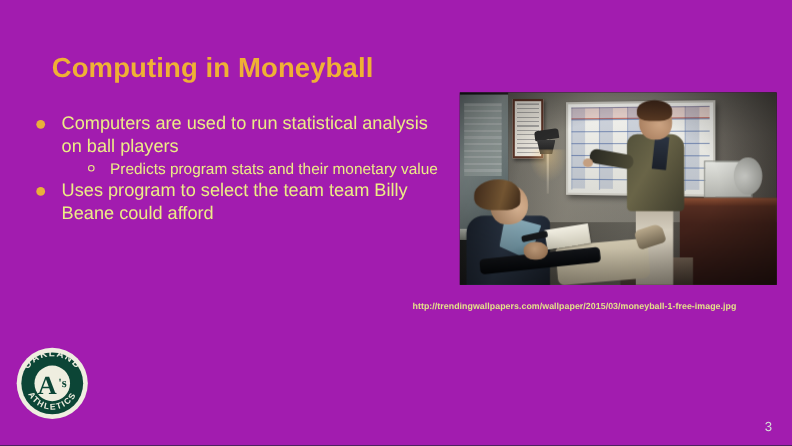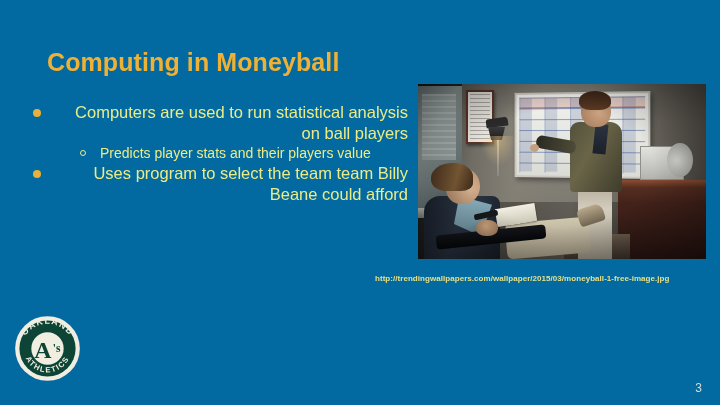--- a/index.html
+++ b/index.html
@@ -4,21 +4,21 @@
 <style>
   html, body {
     margin: 0;
     padding: 0;
     background: #0b2b24;
   }
   .slide {
     position: relative;
     width: 720px;
     height: 405px;
-    background: #0369a1;
+    background: #a21caf;
     overflow: hidden;
     font-family: "Liberation Sans", sans-serif;
   }
 
   
   .slide-title {
     position: absolute;
     left: 47px;
     top: 48px;
     font-size: 25px;
@@ -33,21 +33,21 @@
     position: absolute;
     left: 33px;
     top: 102px;
     width: 375px;
   }
   .bullet-row {
     display: flex;
     align-items: flex-start;
     margin-bottom: 1px;
   }
-  .bullet-row.lvl1 { padding-left: 0px; text-align: right; }
+  .bullet-row.lvl1 { padding-left: 0px; }
   .bullet-row.lvl2 { padding-left: 47px; }
 
   .marker-l1 {
     flex: 0 0 auto;
     width: 8px; height: 8px;
     border-radius: 50%;
     background: #e9b03a;
     margin-top: 7px;
     margin-right: 15px;
   }
@@ -334,21 +334,21 @@
 
   <div class="body-list">
 
     <div class="bullet-row lvl1">
       <span class="marker-l1"></span>
       <span class="bullet-text">Computers are used to run statistical analysis on ball players</span>
     </div>
 
     <div class="bullet-row lvl2">
       <span class="marker-l2"></span>
-      <span class="bullet-text sub">Predicts player stats and their players value</span>
+      <span class="bullet-text sub">Predicts program stats and their monetary value</span>
     </div>
 
     <div class="bullet-row lvl1">
       <span class="marker-l1"></span>
       <span class="bullet-text">Uses program to select the team team Billy Beane could afford</span>
     </div>
 
   </div>
 
   <div class="photo-frame">

